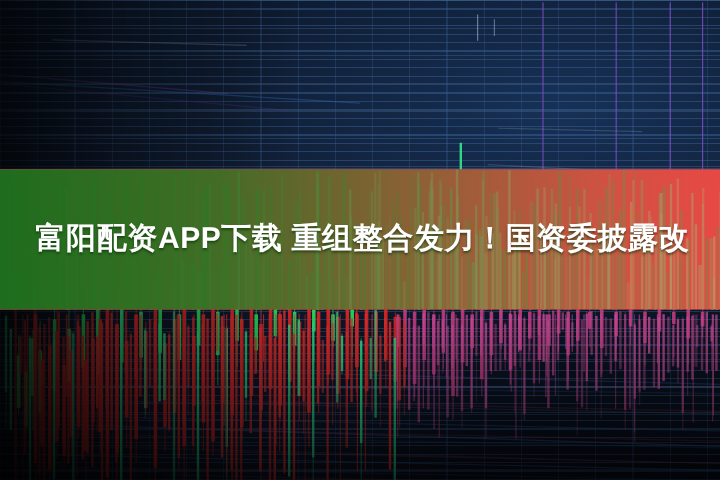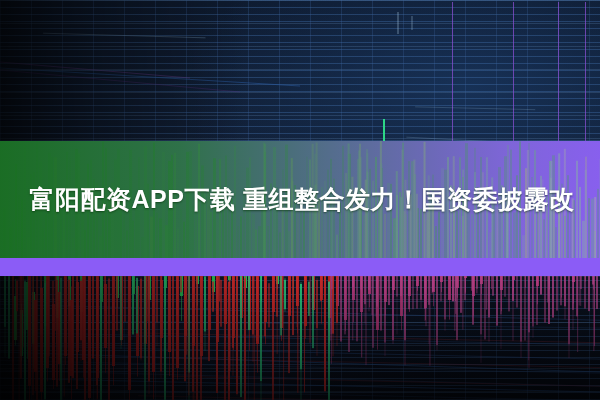--- a/index.html
+++ b/index.html
@@ -36,22 +36,22 @@
   }
   
   #vignette{
     background:
       linear-gradient(90deg, rgba(0,0,0,.80) 0%, rgba(0,0,0,.45) 16%, rgba(0,0,0,0) 42%),
       linear-gradient(180deg, rgba(0,0,0,0) 62%, rgba(0,0,0,.55) 92%, rgba(0,0,0,.72) 100%);
   }
   #svg-candles{position:absolute;left:0;top:0;}
   
   #banner{
-    position:absolute;left:0;top:141px;width:600px;height:135px;
-    background:#8b5cf6;
+    position:absolute;left:0;top:141px;width:600px;height:117px;
+    background:#ef4444;
     overflow:hidden;
   }
   #banner-streaks{
     position:absolute;left:0;top:0;width:600px;height:117px;
     opacity:.55;
   }
   #banner-fade{
     position:absolute;left:0;top:0;width:600px;height:117px;
     background:linear-gradient(90deg, rgba(22,110,28,.96) 0%, rgba(24,118,30,.80) 30%,
                rgba(32,130,38,.42) 62%, rgba(60,150,62,.16) 85%, rgba(80,160,78,.05) 100%);

